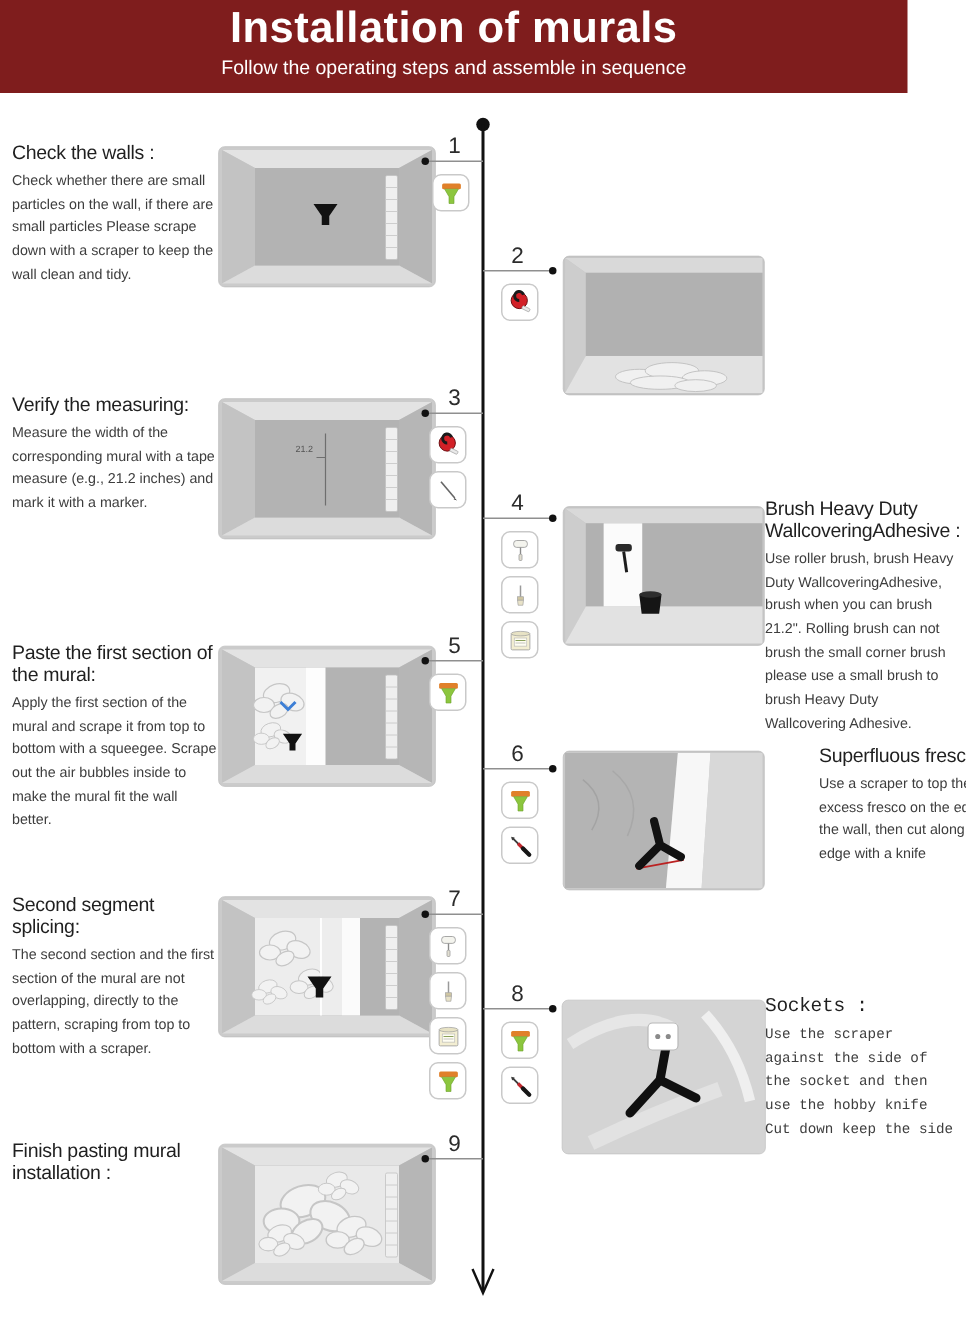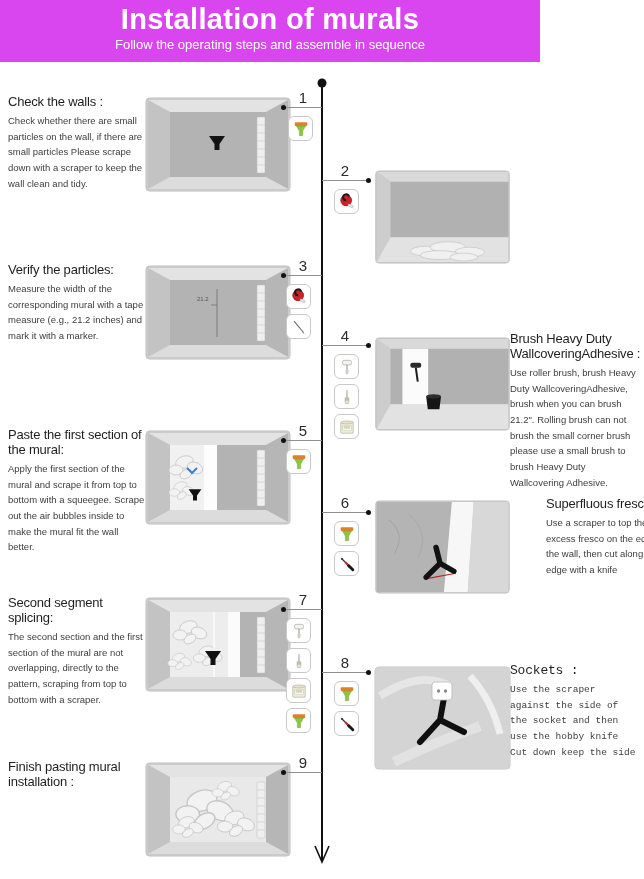--- a/index.html
+++ b/index.html
@@ -1,21 +1,21 @@
 <!DOCTYPE html>
 <html><head>
 <meta charset="utf-8">
 <style>
   html,body { margin:0; padding:0; background:#fff; }
   .page {
     position:relative; width:644px; height:879px; background:#ffffff;
     font-family:"Liberation Sans", sans-serif; overflow:hidden;
   }
   
-  .hdr { position:absolute; left:0; top:0; width:540px; height:62px; background:#d946ef; color:#fff; text-align:center; }
+  .hdr { position:absolute; left:0; top:0; width:605px; height:62px; background:#7f1d1d; color:#fff; text-align:center; }
   .hdr h1 { margin:3px 0 0; font-size:29px; font-weight:700; letter-spacing:.3px; }
   .hdr p  { margin:1px 0 0; font-size:13px; font-weight:400; }
 
   
   .txt { position:absolute; color:#3d3d3d; }
   .txt h2 { margin:0 0 3px; font-size:13px; font-weight:400; color:#1f1f1f; line-height:1.15; letter-spacing:-.2px; }
   .txt p  { margin:0; font-size:9.5px; line-height:1.65; }
 
   
   .img { position:absolute; }
@@ -172,21 +172,21 @@
     <g fill="#f0f0f0" stroke="#bdbdbd" stroke-width="0.6">
       <ellipse cx="52" cy="82" rx="16" ry="5"></ellipse>
       <ellipse cx="74" cy="78" rx="18" ry="5.5"></ellipse>
       <ellipse cx="96" cy="83" rx="15" ry="5"></ellipse>
       <ellipse cx="66" cy="86" rx="20" ry="4.5"></ellipse>
       <ellipse cx="90" cy="88" rx="14" ry="4"></ellipse>
     </g>
   </svg>
 
   <div class="txt" style="left:8px; top:263px; width:138px;">
-    <h2>Verify the particles:</h2>
+    <h2>Verify the measuring:</h2>
     <p>Measure the width of the corresponding mural with a tape measure (e.g., 21.2 inches) and mark it with a marker.</p>
   </div>
   <svg class="img" style="left:145px; top:265px;" width="146" height="95" viewBox="0 0 146 95">
     <use href="#room-l"></use>
       <use href="#radiator"></use>
     <g>
       <line x1="72" y1="24" x2="72" y2="72" stroke="#6e6e6e" stroke-width="0.8"></line>
       <line x1="66" y1="40" x2="72" y2="40" stroke="#6e6e6e" stroke-width="0.7"></line>
       <text x="52" y="36" font-size="6" fill="#555">21.2</text>
     </g>

